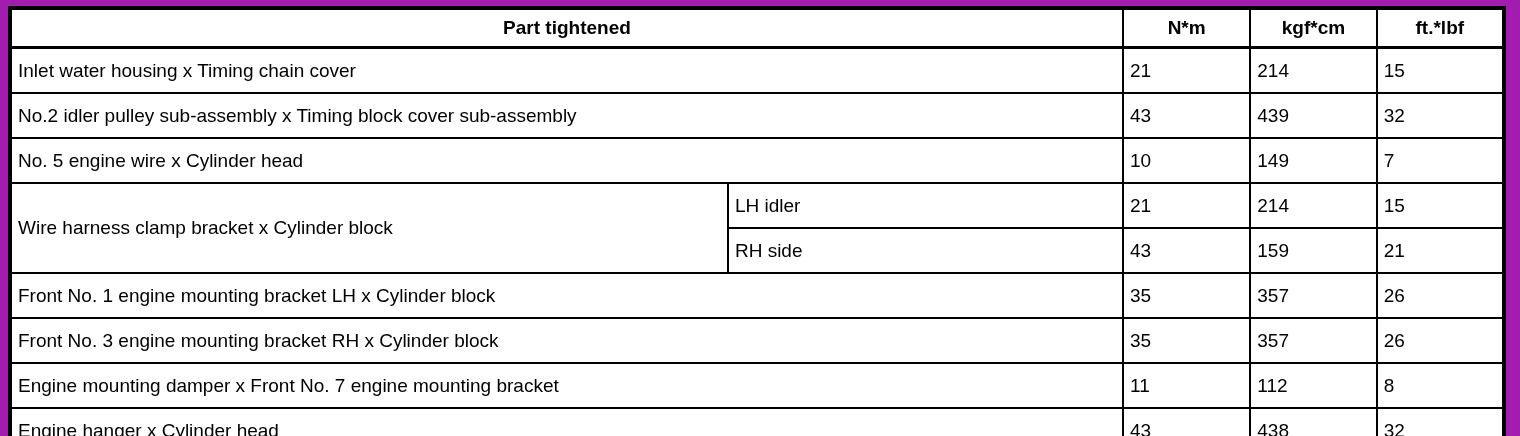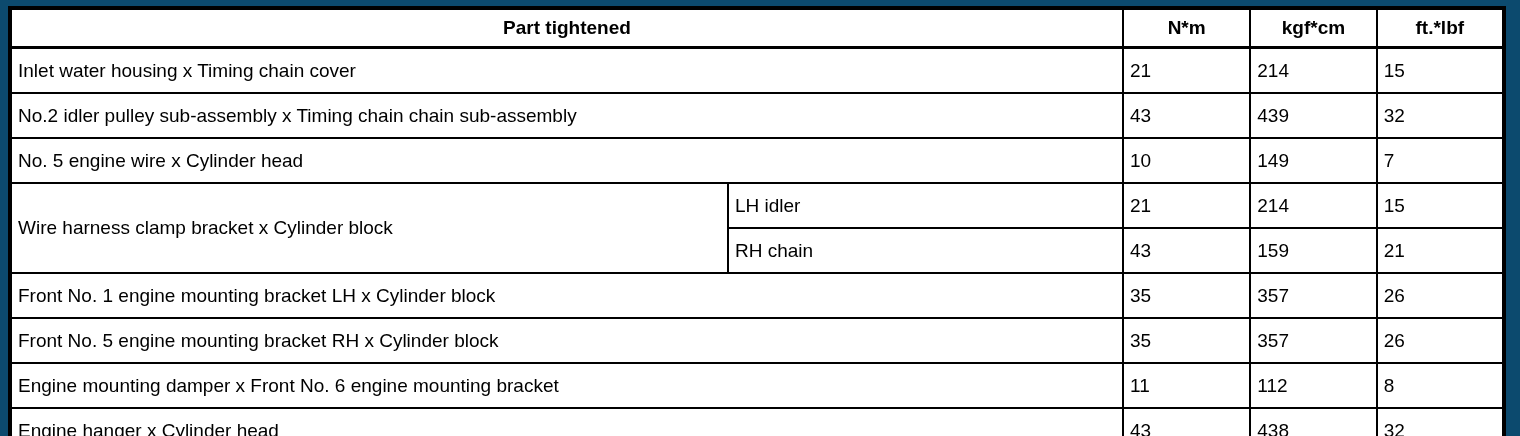--- a/index.html
+++ b/index.html
@@ -8,21 +8,21 @@
     background: #ffffff;
     width: 1520px;
     height: 436px;
     overflow: hidden;
   }
   .sheet {
     box-sizing: border-box;
     width: 1520px;
     height: 436px;
     padding: 6px 8px;
-    background: #0c4a6e;
+    background: #a21caf;
   }
   table.spec {
     border-collapse: collapse;
     table-layout: fixed;
     width: 1498px;
     height: 422px;
     border: 4px solid #000000;
     font-family: "Liberation Sans", "DejaVu Sans", sans-serif;
     font-size: 19px;
     color: #000000;
@@ -71,58 +71,58 @@
       </tr>
     </thead>
     <tbody>
       <tr>
         <td colspan="2" class="part-cell">Inlet water housing x Timing chain cover</td>
         <td class="num-cell">21</td>
         <td class="num-cell">214</td>
         <td class="num-cell">15</td>
       </tr>
       <tr>
-        <td colspan="2" class="part-cell">No.2 idler pulley sub-assembly x Timing chain chain sub-assembly</td>
+        <td colspan="2" class="part-cell">No.2 idler pulley sub-assembly x Timing block cover sub-assembly</td>
         <td class="num-cell">43</td>
         <td class="num-cell">439</td>
         <td class="num-cell">32</td>
       </tr>
       <tr>
         <td colspan="2" class="part-cell">No. 5 engine wire x Cylinder head</td>
         <td class="num-cell">10</td>
         <td class="num-cell">149</td>
         <td class="num-cell">7</td>
       </tr>
       <tr>
         <td rowspan="2" class="part-cell">Wire harness clamp bracket x Cylinder block</td>
         <td class="part-cell">LH idler</td>
         <td class="num-cell">21</td>
         <td class="num-cell">214</td>
         <td class="num-cell">15</td>
       </tr>
       <tr>
-        <td class="part-cell">RH chain</td>
+        <td class="part-cell">RH side</td>
         <td class="num-cell">43</td>
         <td class="num-cell">159</td>
         <td class="num-cell">21</td>
       </tr>
       <tr>
         <td colspan="2" class="part-cell">Front No. 1 engine mounting bracket LH x Cylinder block</td>
         <td class="num-cell">35</td>
         <td class="num-cell">357</td>
         <td class="num-cell">26</td>
       </tr>
       <tr>
-        <td colspan="2" class="part-cell">Front No. 5 engine mounting bracket RH x Cylinder block</td>
+        <td colspan="2" class="part-cell">Front No. 3 engine mounting bracket RH x Cylinder block</td>
         <td class="num-cell">35</td>
         <td class="num-cell">357</td>
         <td class="num-cell">26</td>
       </tr>
       <tr>
-        <td colspan="2" class="part-cell">Engine mounting damper x Front No. 6 engine mounting bracket</td>
+        <td colspan="2" class="part-cell">Engine mounting damper x Front No. 7 engine mounting bracket</td>
         <td class="num-cell">11</td>
         <td class="num-cell">112</td>
         <td class="num-cell">8</td>
       </tr>
       <tr>
         <td colspan="2" class="part-cell">Engine hanger x Cylinder head</td>
         <td class="num-cell">43</td>
         <td class="num-cell">438</td>
         <td class="num-cell">32</td>
       </tr>

